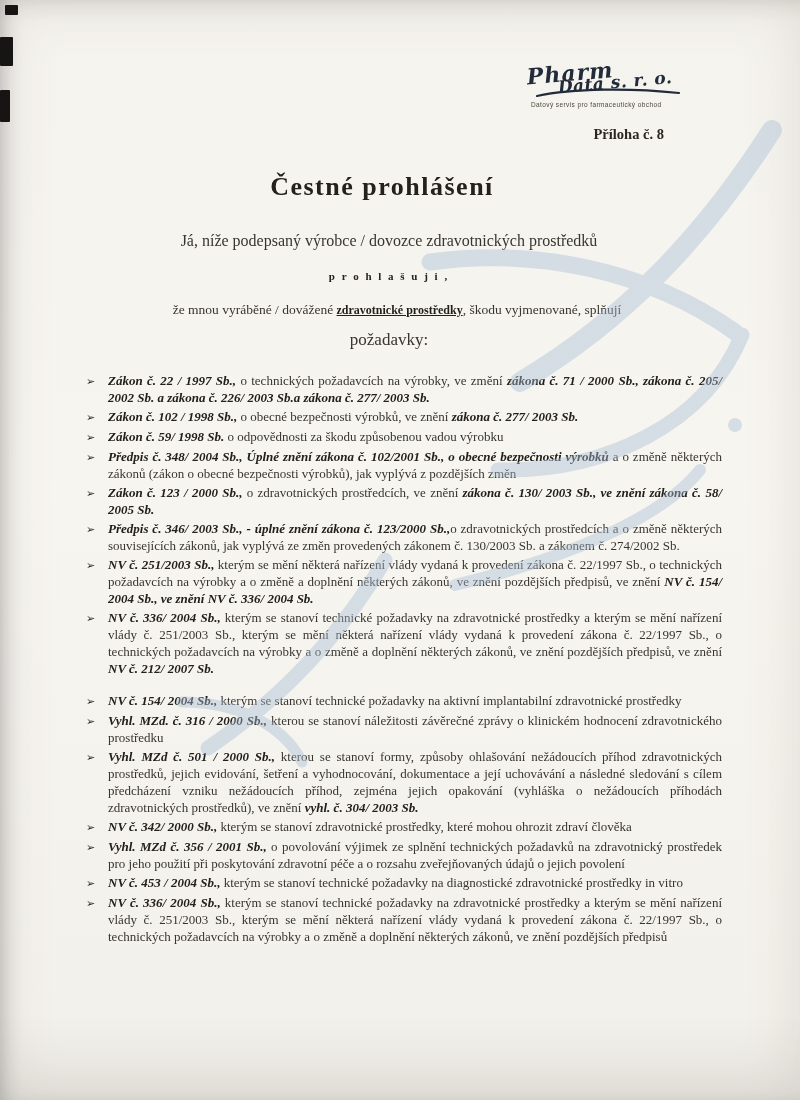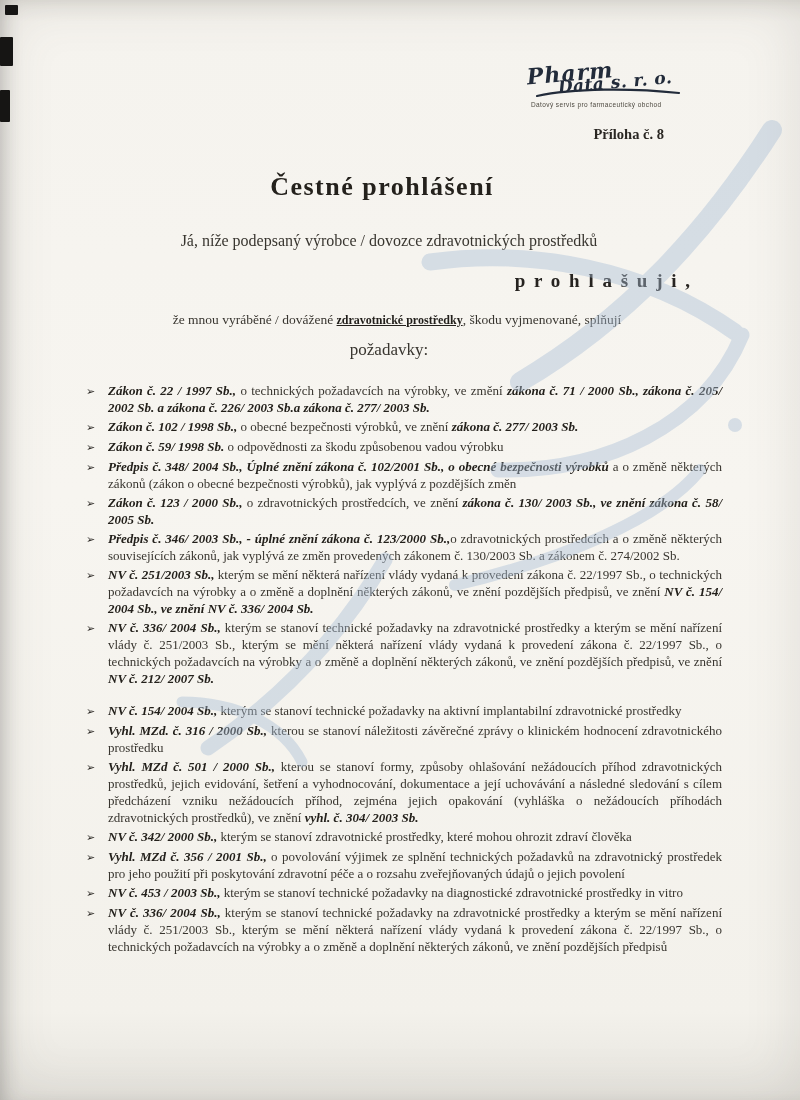--- a/index.html
+++ b/index.html
@@ -27,21 +27,21 @@
   .logo-pharm { display:block; font-size:22px; letter-spacing:1px; }
   .logo-data  { display:block; font-size:17px; margin:-6px 0 0 30px; letter-spacing:.5px; }
   .logo-swash { display:block; margin:-4px 0 0 6px; }
   .logo-tagline { font-family:"Liberation Sans","DejaVu Sans",sans-serif; font-size:6.5px; color:#4c483f; letter-spacing:.4px; margin:2px 0 0 4px; white-space:nowrap; }
 
   .attachment { position:absolute; top:126px; right:136px; font-weight:bold; font-size:14.5px; color:#2a2723; }
 
   .content { padding:172px 78px 0 86px; }
   .title { text-align:center; font-size:26px; font-weight:bold; letter-spacing:1.5px; color:#24211c; margin-right:44px; }
   .intro { text-align:center; font-size:16px; margin-top:30px; margin-right:30px; }
-  .declare { text-align:right; font-size:19px; font-weight:bold; letter-spacing:2px; margin-top:20px; margin-right:30px; color:#262320; }
+  .declare { text-align:center; font-size:11px; font-weight:bold; letter-spacing:2px; margin-top:20px; margin-right:30px; color:#262320; }
   .body-line { text-align:center; font-size:13.5px; margin-top:20px; margin-right:14px; }
   .body-bold { font-weight:bold; font-size:12px; text-decoration:underline; color:#221f1b; }
   .body-line2 { text-align:center; font-size:17px; margin-top:12px; margin-right:30px; }
 
   .law-list { margin-top:22px; }
   .law-item { display:flex; font-size:13px; line-height:17px; margin-top:2px; }
   .law-item.gap-before { margin-top:15px; }
   .bullet { width:22px; flex:0 0 22px; font-family:"DejaVu Sans","Liberation Sans",sans-serif; font-size:11px; color:#2a2723; padding-top:1px; }
   .law-text { flex:1; display:block; text-align:justify; }
   .law-text .b { font-weight:bold; color:#23201b;font-style:italic; }
@@ -139,21 +139,21 @@
         <div class="law-item">
           <span class="bullet">➢</span>
           <span class="law-text"><span class="b">NV č. 342/ 2000 Sb.,</span><span> kterým se stanoví zdravotnické prostředky, které mohou ohrozit zdraví člověka</span></span>
         </div>
         <div class="law-item">
           <span class="bullet">➢</span>
           <span class="law-text"><span class="b">Vyhl. MZd č. 356 / 2001 Sb.,</span><span> o povolování výjimek ze splnění technických požadavků na zdravotnický prostředek pro jeho použití při poskytování zdravotní péče a o rozsahu zveřejňovaných údajů o jejich povolení</span></span>
         </div>
         <div class="law-item">
           <span class="bullet">➢</span>
-          <span class="law-text"><span class="b">NV č. 453 / 2003 Sb.,</span><span> kterým se stanoví technické požadavky na diagnostické zdravotnické prostředky in vitro</span></span>
+          <span class="law-text"><span class="b">NV č. 453 / 2004 Sb.,</span><span> kterým se stanoví technické požadavky na diagnostické zdravotnické prostředky in vitro</span></span>
         </div>
         <div class="law-item">
           <span class="bullet">➢</span>
           <span class="law-text"><span class="b">NV č. 336/ 2004 Sb.,</span><span> kterým se stanoví technické požadavky na zdravotnické prostředky a kterým se mění nařízení vlády č. 251/2003 Sb., kterým se mění některá nařízení vlády vydaná k provedení zákona č. 22/1997 Sb., o technických požadavcích na výrobky a o změně a doplnění některých zákonů, ve znění pozdějších předpisů</span></span>
         </div>
       </div>
   </div>
 
 </div>
 

